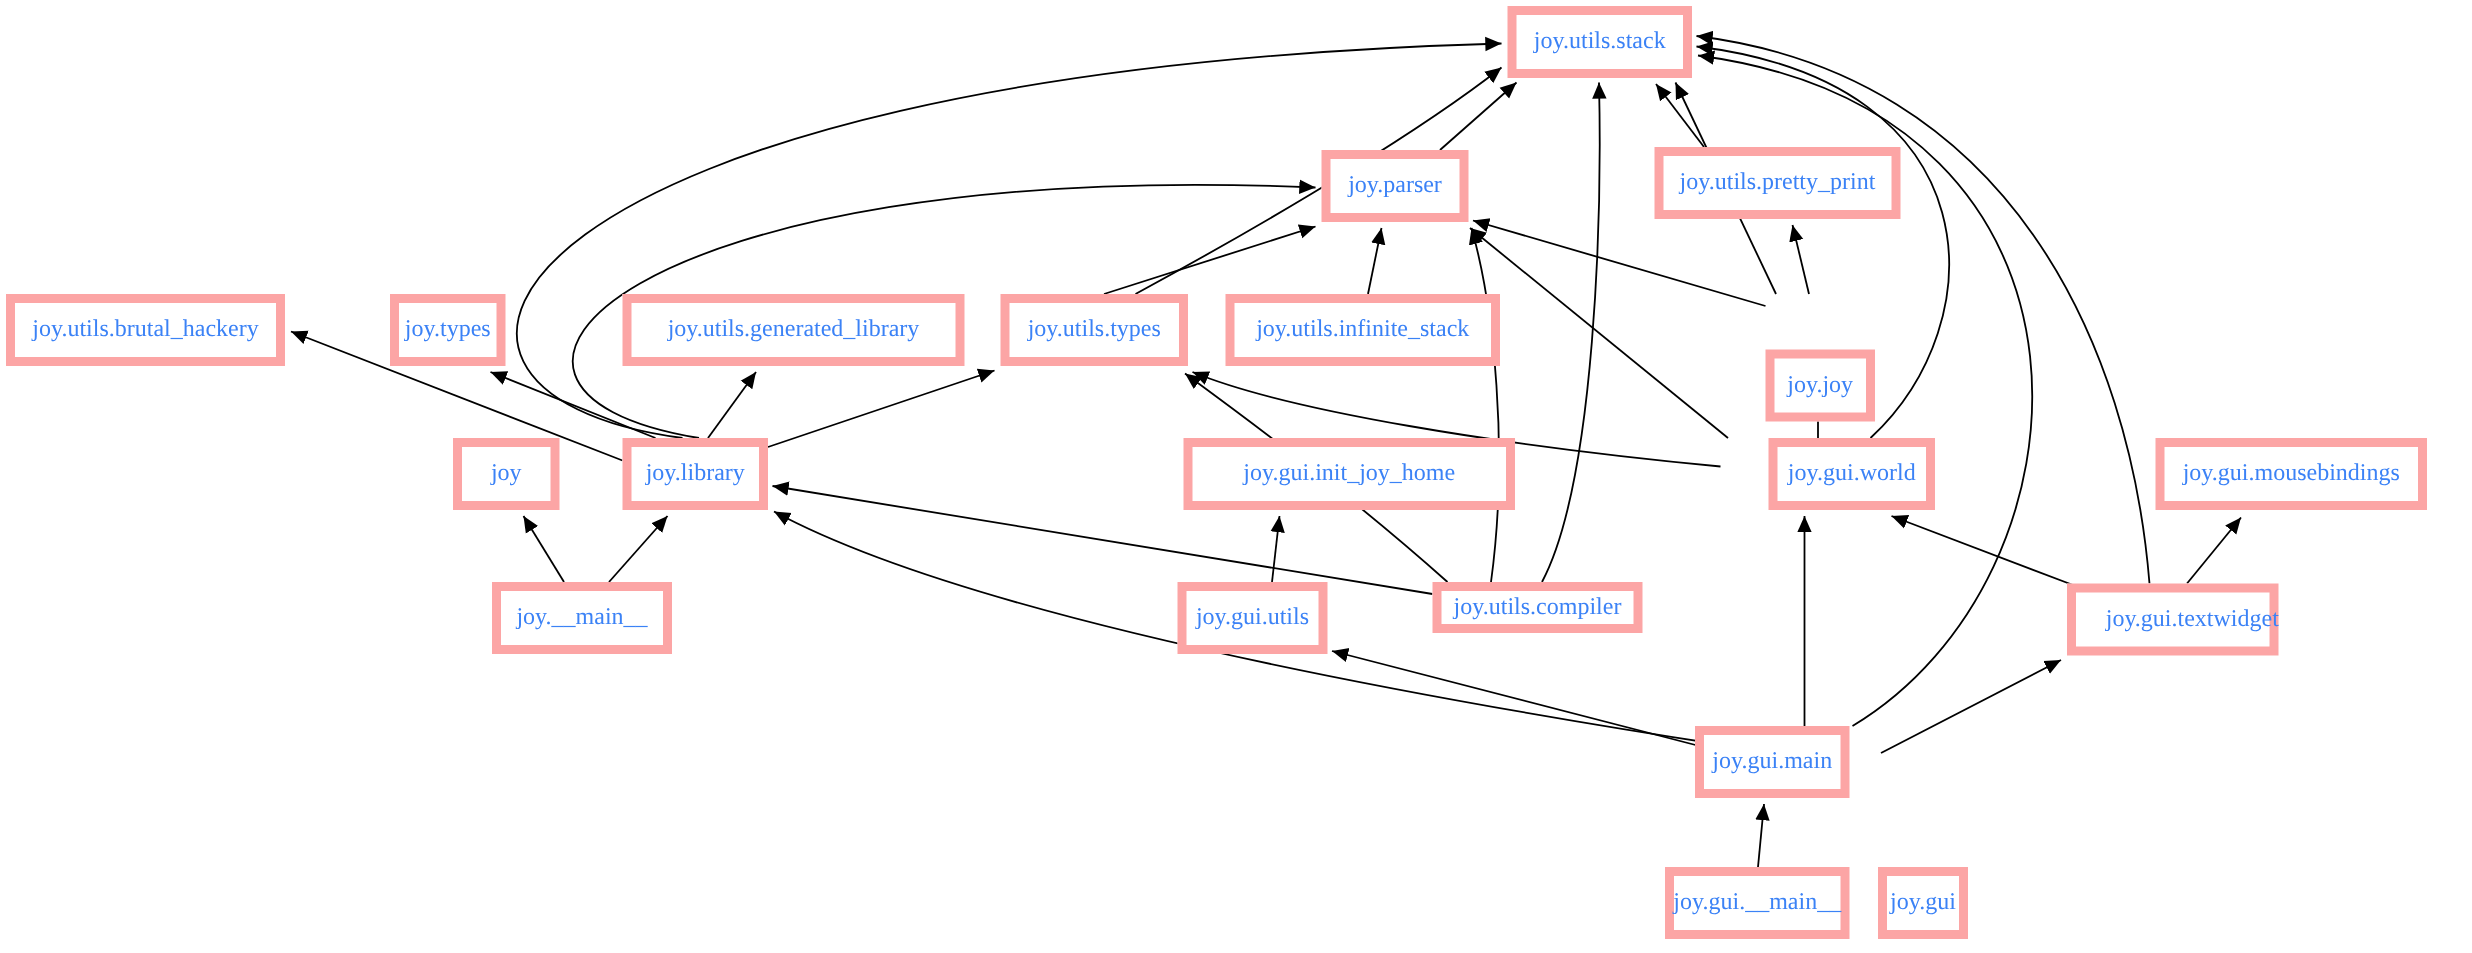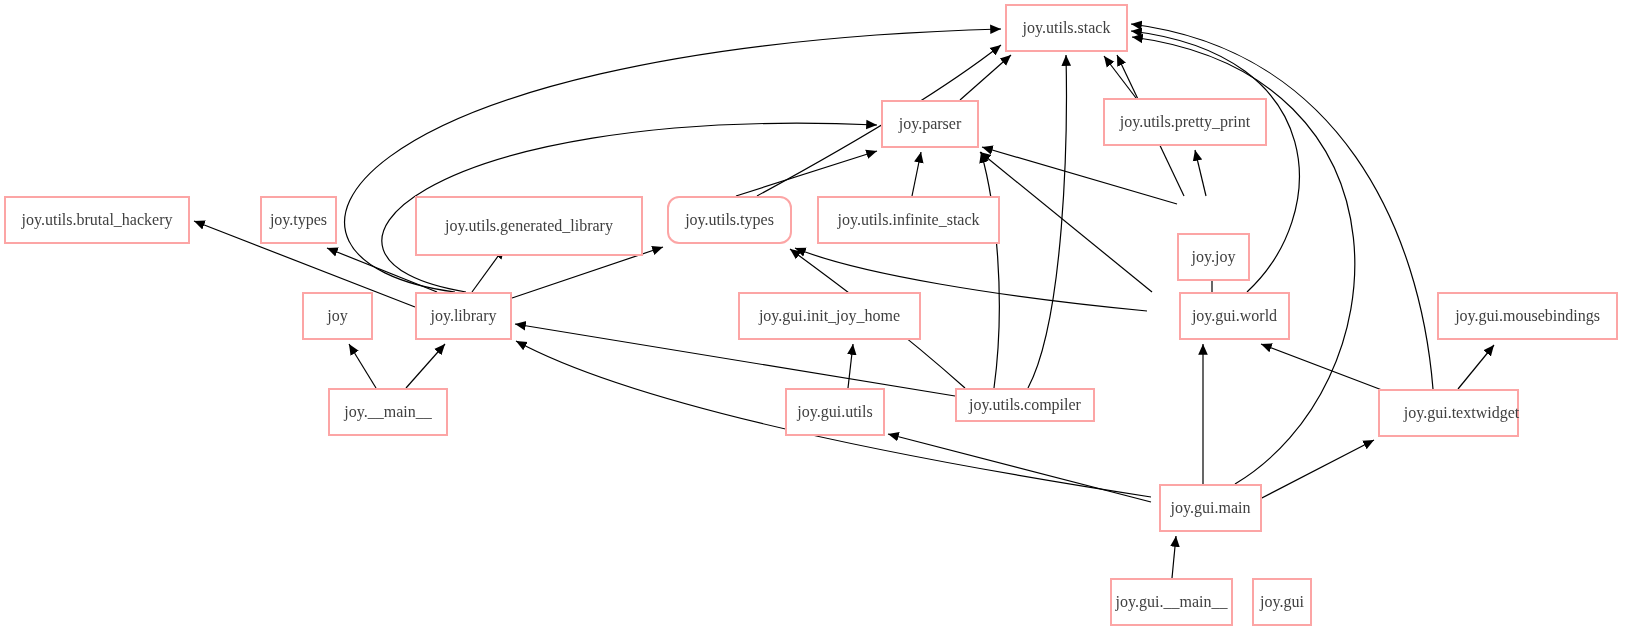--- a/index.html
+++ b/index.html
@@ -19,22 +19,22 @@
     position: absolute;
     left: 0;
     top: 0;
     width: 1648px;
     height: 635px;
   }
   .node {
     position: absolute;
     box-sizing: border-box;
     background: #ffffff;
-    border: 2px solid #fca5a5;
-    color: #404040;
+    border: 6px solid #fca5a5;
+    color: #3b82f6;
     display: flex;
     align-items: center;
     justify-content: center;
     font-size: 16px;
     white-space: nowrap;
     text-align: center;
   }
   .edge {
     fill: none;
     stroke: #000000;
@@ -87,30 +87,30 @@
         <path class="edge" d="M 1433 389 C 1420 230, 1340 50, 1131 24" marker-end="url(#arrowhead)"></path>
         <path class="edge" d="M 1172 578 L 1176 536" marker-end="url(#arrowhead)"></path>
       </g>
   </svg>
   <div id="node-group">
       <div class="node" style="left: 1005px; top: 4px; width: 123px; height: 48px;">joy.utils.stack</div>
       <div class="node" style="left: 881px; top: 100px; width: 98px; height: 48px;">joy.parser</div>
       <div class="node" style="left: 1103px; top: 98px; width: 164px; height: 48px;">joy.utils.pretty_print</div>
       <div class="node" style="left: 4px; top: 196px; width: 186px; height: 48px;">joy.utils.brutal_hackery</div>
       <div class="node" style="left: 260px; top: 196px; width: 77px; height: 48px;">joy.types</div>
-      <div class="node" style="left: 415px; top: 196px; width: 228px; height: 60px;">joy.utils.generated_library</div>
-      <div class="node" style="left: 667px; top: 196px; width: 125px; height: 48px; border-radius: 12px;">joy.utils.types</div>
+      <div class="node" style="left: 415px; top: 196px; width: 228px; height: 48px;">joy.utils.generated_library</div>
+      <div class="node" style="left: 667px; top: 196px; width: 125px; height: 48px;">joy.utils.types</div>
       <div class="node" style="left: 817px; top: 196px; width: 183px; height: 48px;">joy.utils.infinite_stack</div>
       <div class="node" style="left: 1177px; top: 196px; width: 73px; height: 48px; margin-top: 37px;">joy.joy</div>
       <div class="node" style="left: 302px; top: 292px; width: 71px; height: 48px;">joy</div>
       <div class="node" style="left: 415px; top: 292px; width: 97px; height: 48px;">joy.library</div>
-      <div class="node" style="left: 738px; top: 292px; width: 183px; height: 48px;">joy.gui.init_joy_home</div>
+      <div class="node" style="left: 789px; top: 292px; width: 221px; height: 48px;">joy.gui.init_joy_home</div>
       <div class="node" style="left: 1147px; top: 292px; width: 111px; height: 48px; margin-left: 32px;">joy.gui.world</div>
       <div class="node" style="left: 1437px; top: 292px; width: 181px; height: 48px;">joy.gui.mousebindings</div>
       <div class="node" style="left: 328px; top: 388px; width: 120px; height: 48px;">joy.__main__</div>
       <div class="node" style="left: 785px; top: 388px; width: 100px; height: 48px;">joy.gui.utils</div>
       <div class="node" style="left: 955px; top: 388px; width: 140px; height: 34px;">joy.utils.compiler</div>
       <div class="node" style="left: 1378px; top: 389px; width: 141px; height: 48px; padding-left: 26px;">joy.gui.textwidget</div>
-      <div class="node" style="left: 1159px; top: 484px; width: 103px; height: 48px;">joy.gui.main</div>
+      <div class="node" style="left: 1130px; top: 484px; width: 103px; height: 48px;">joy.gui.main</div>
       <div class="node" style="left: 1110px; top: 578px; width: 123px; height: 48px;">joy.gui.__main__</div>
       <div class="node" style="left: 1252px; top: 578px; width: 60px; height: 48px;">joy.gui</div>
     </div>
 </div>
 
 </body></html>

